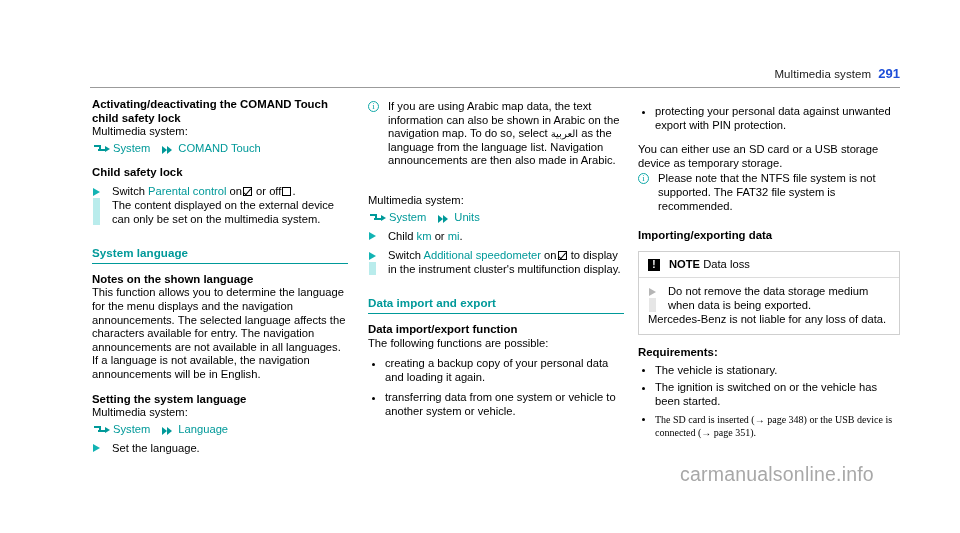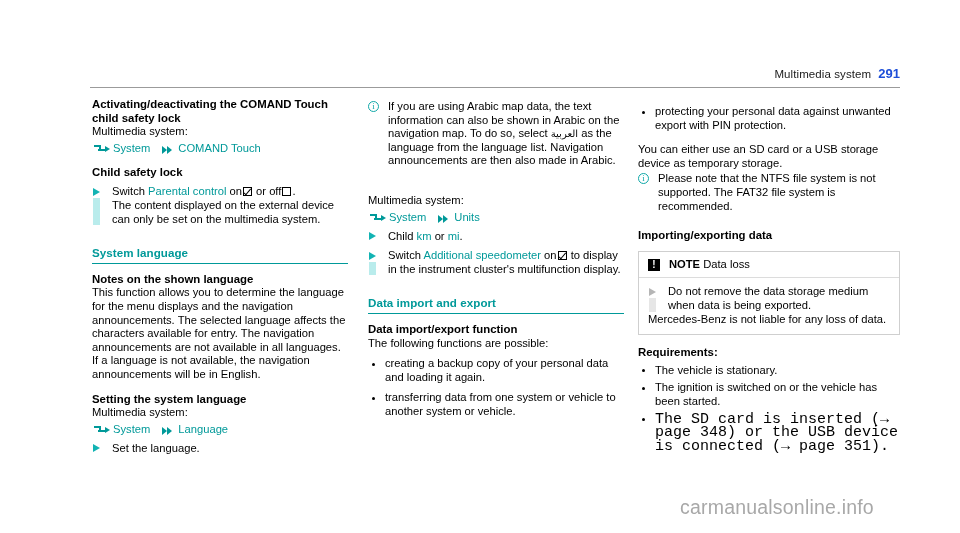--- a/index.html
+++ b/index.html
@@ -297,37 +297,37 @@
   }
   .note-body .step { margin-top: 0; }
   .note-body .step .bar { background: #e6e6e6; }
   .note-body .step .tri { border-left-color: #b5b5b5; }
   .note-after {
     margin-top: 9px;
   }
 
   
   .ref-arrow {
-    font-family: Liberation Mono, monospace;
-    font-size: 15px;
+    font-family: Liberation Serif, serif;
+    font-size: 10px;
   }
 
   
   .arabic {
     font-family: Liberation Sans, sans-serif;
     font-size: 10px;
     direction: rtl;
     unicode-bidi: isolate;
   }
 
   
   .watermark {
     position: absolute;
     left: 680px;
-    top: 496px;
+    top: 463px;
     font-size: 19.5px;
     color: #a8a8a8;
     letter-spacing: 0.2px;
     font-family: "Liberation Sans", sans-serif;
     white-space: nowrap;
     text-align: center;
   }
 </style>
 </head>
 <body>

